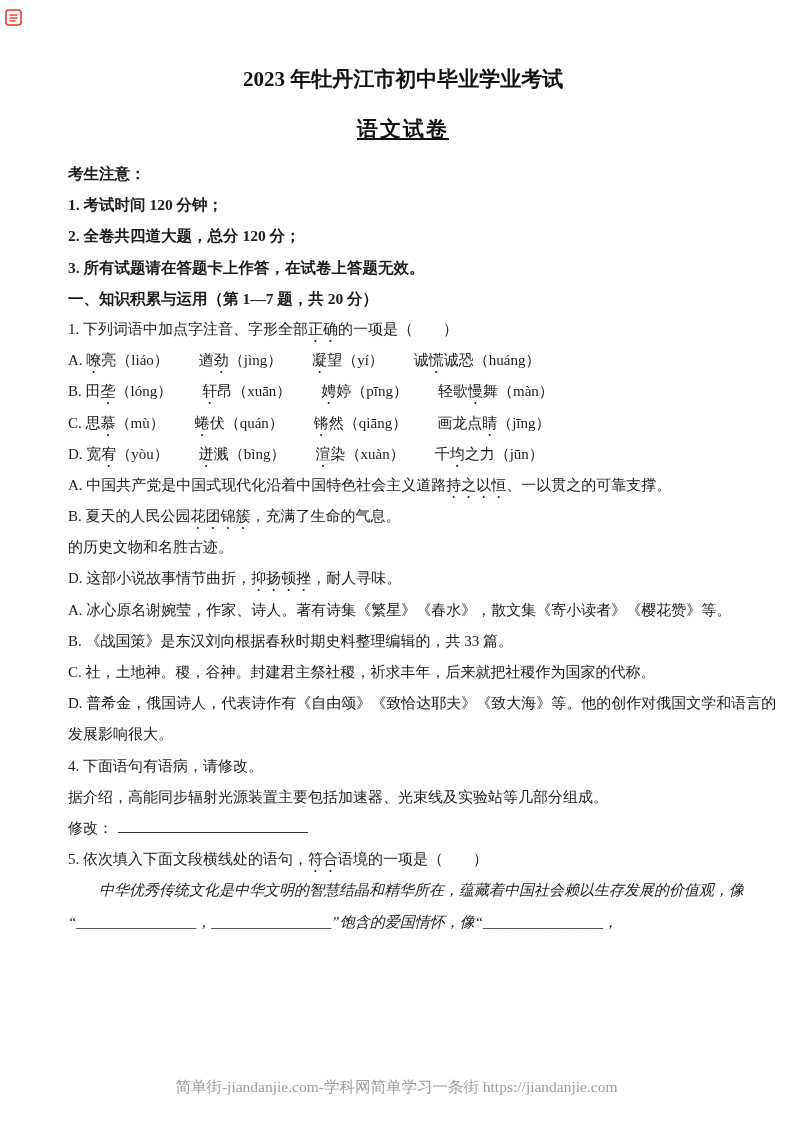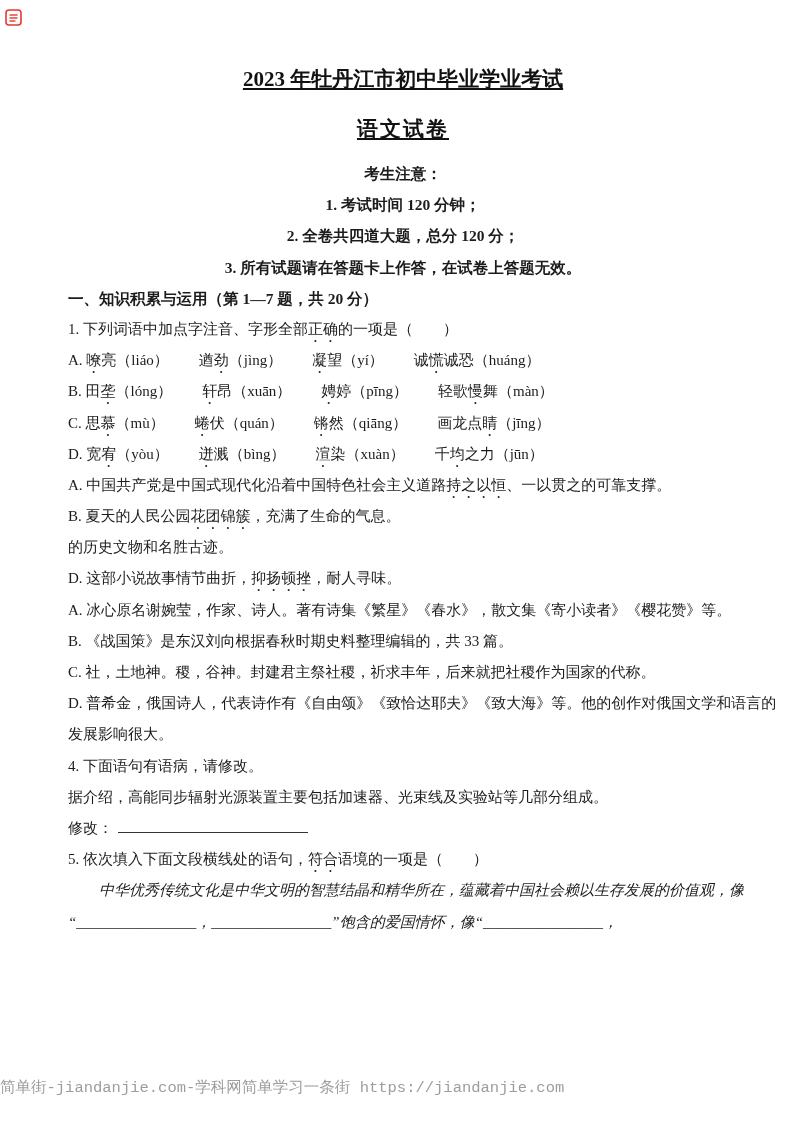--- a/index.html
+++ b/index.html
@@ -4,39 +4,39 @@
 <style>
   html,body { margin:0; padding:0; background:#ffffff; }
   .page {
     position:relative; width:793px; height:1122px; margin:0 auto;
     background:#ffffff; overflow:hidden;
     font-family:"Liberation Serif","DejaVu Serif",serif; color:#1c1c1c;
   }
   .red-icon { position:absolute; left:5px; top:9px; width:17px; height:17px; }
   .content { position:absolute; left:68px; top:0; width:670px; }
   .title { text-align:center; font-weight:700; font-size:21px; line-height:30px; color:#111; white-space:nowrap; }
-  .t1 { margin-top:64px;text-decoration:underline; }
+  .t1 { margin-top:64px; }
   .t2 { margin-top:20px; letter-spacing:2px;text-decoration:underline; }
-  .notice { margin-top:14px;text-align:center; }
+  .notice { margin-top:14px; }
   .ln { font-size:15px; line-height:31.2px; height:31.2px; white-space:nowrap; }
   .bold { font-weight:700; font-size:15.5px; }
   .em {
     -webkit-text-emphasis:filled dot #222; -webkit-text-emphasis-position:under right;
     text-emphasis:filled dot #222; text-emphasis-position:under right;
   }
   .kai { font-style:italic; }
   .indent { text-indent:31px; }
   .blank {
     display:inline-block; width:190px; height:14px;
     border-bottom:1px solid #333; margin-left:5px; vertical-align:baseline;
   }
   .footer {
-    position:absolute; left:0; right:0; bottom:24px; text-align:left;
+    position:absolute; left:0; right:0; bottom:24px; text-align:center;
     color:#9d9d9d; font-size:15.5px;
-    font-family:Liberation Mono, monospace; white-space:nowrap;
+    font-family:Liberation Serif, serif; white-space:nowrap;
   }
 </style>
 </head>
 <body>
 
 <div class="page">
 
   <span class="red-icon">
     <svg width="17" height="17" viewBox="0 0 17 17">
       <rect x="1" y="1" width="15" height="15" rx="3" fill="none" stroke="#e5392e" stroke-width="1.6"></rect>

